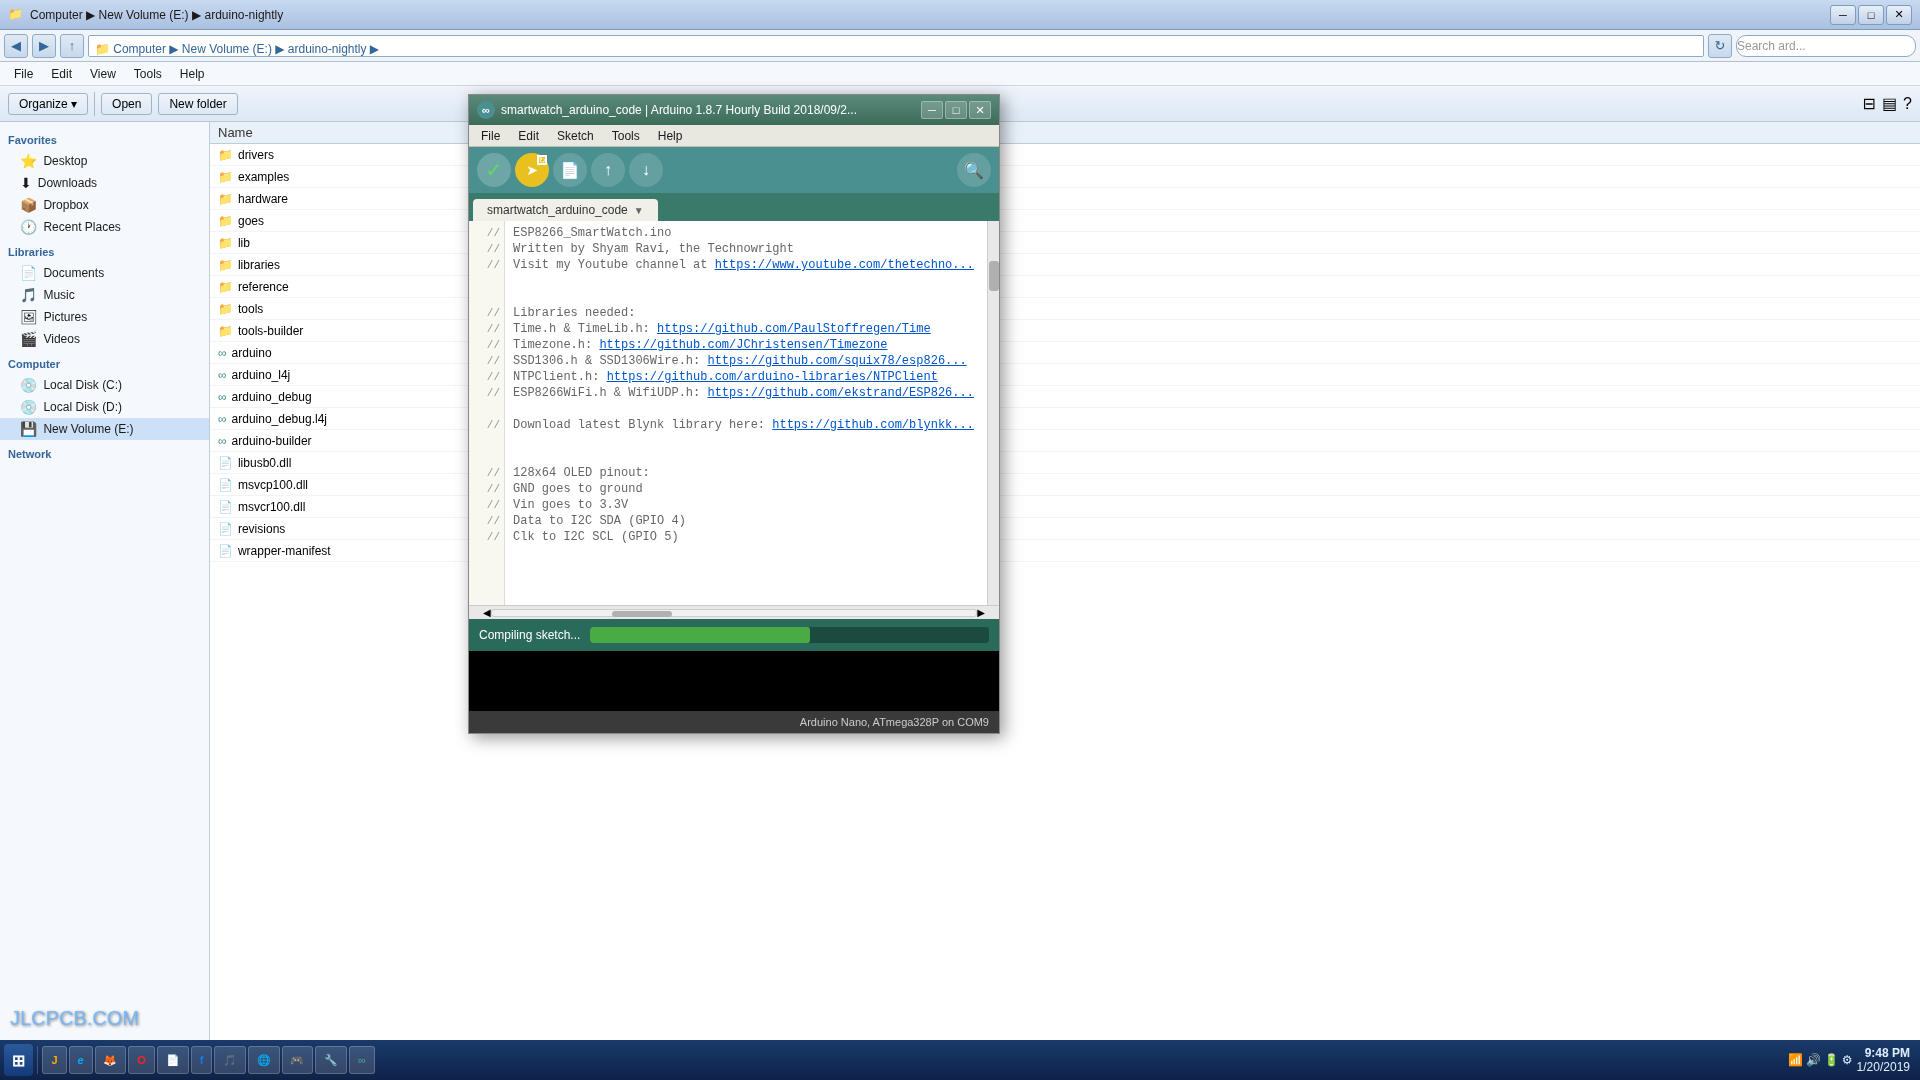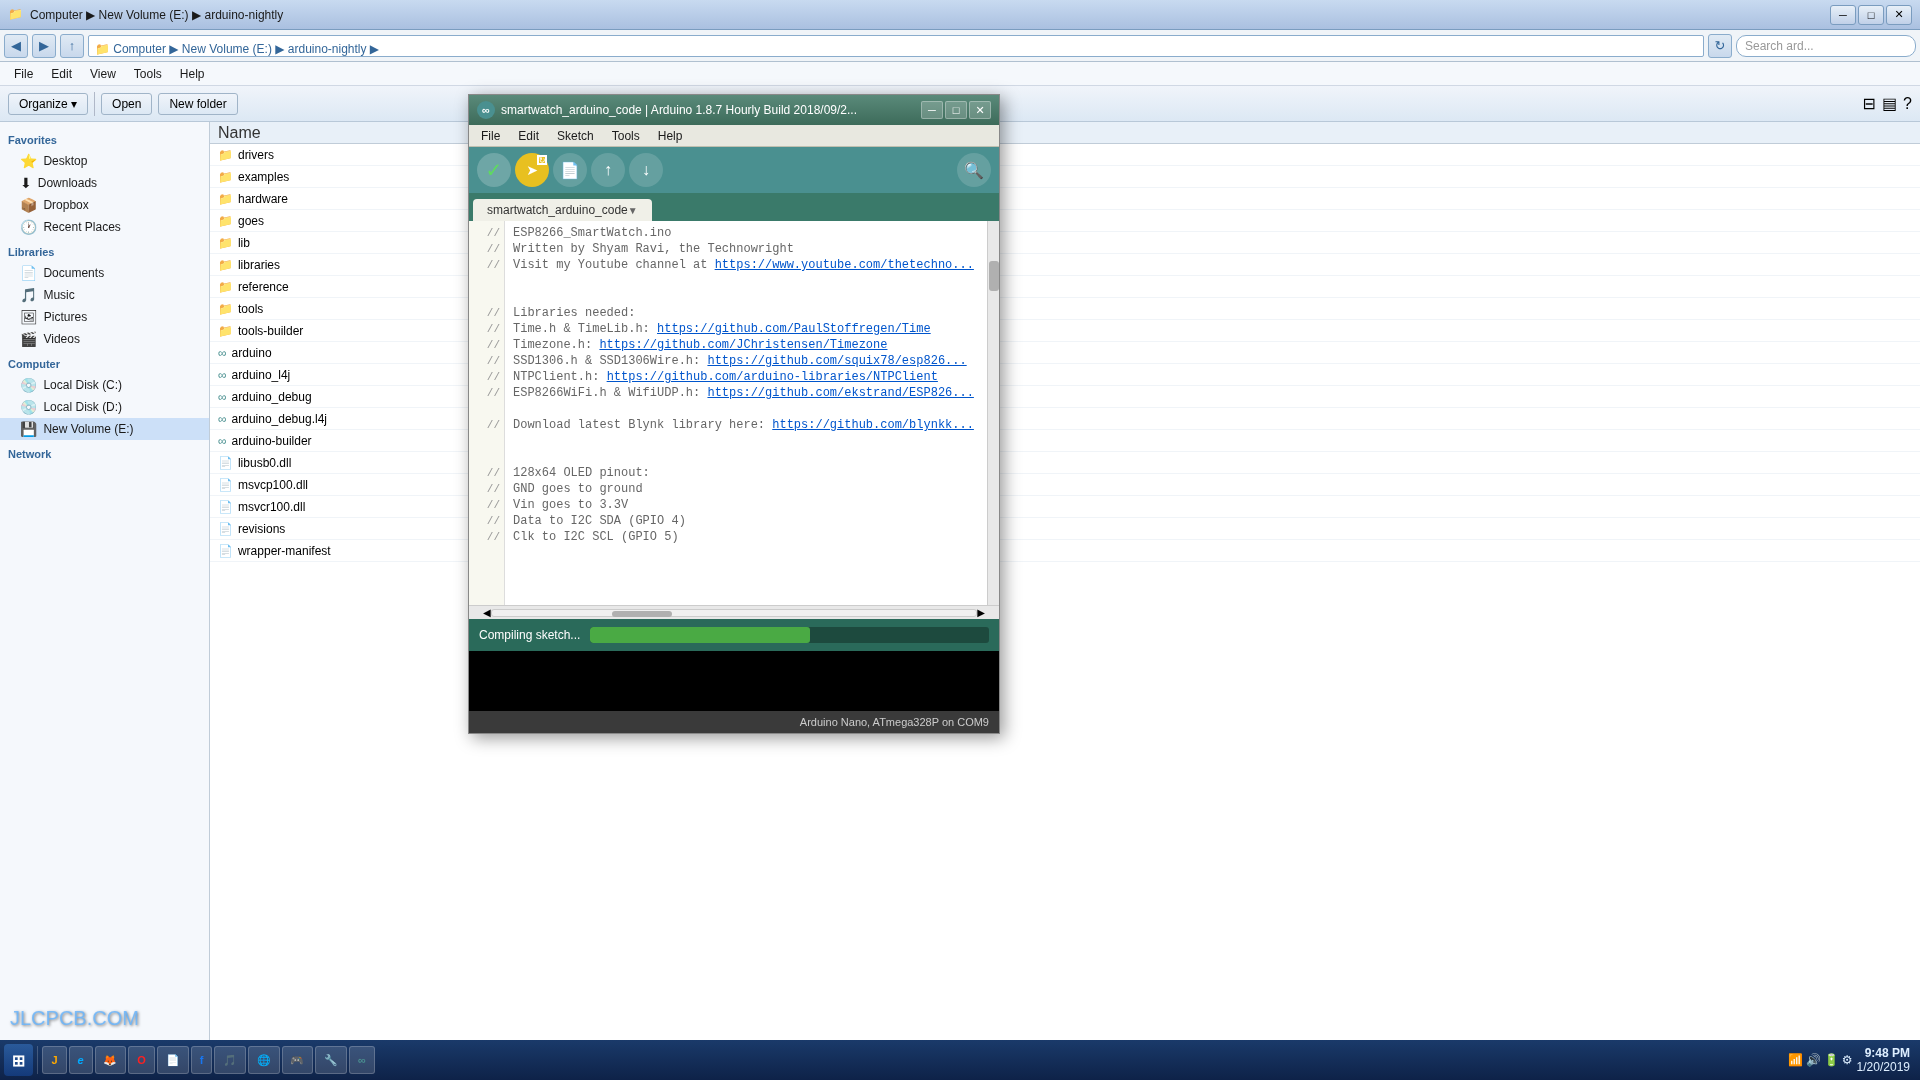--- a/index.html
+++ b/index.html
@@ -84,21 +84,21 @@
       display: flex;
       align-items: flex-end;
       font-size: 12px;
       color: #333;
     }
     .search-box {
       width: 180px;
       height: 22px;
       border: 1px solid #8aaccc;
       border-radius: 10px;
-      padding: 0 8px;
+      padding: 0 0;
       font-size: 12px;
       color: #999;
       background: #fff;
       display: flex;
       align-items: center;
     }
 
     
     .menu-bar {
       background: #f5f8fc;
@@ -180,21 +180,21 @@
       overflow-y: auto;
       background: #fff;
     }
     .file-list-header {
       display: flex;
       background: #e8f0f8;
       border-bottom: 1px solid #c0ccd8;
       height: 22px;
       align-items: center;
     }
-    .col-name { width: 300px; padding-left: 8px; font-size: 16px; color: #333; }
+    .col-name { width: 300px; padding-left: 8px; font-size: 13px; color: #333; }
     .col-date { width: 160px; font-size: 11px; color: #333; }
     .file-row {
       display: flex;
       align-items: center;
       height: 22px;
       border-bottom: 1px solid #f0f4f8;
       cursor: pointer;
     }
     .file-row .name-cell {
       width: 300px;
@@ -375,21 +375,21 @@
       align-items: flex-end;
       padding: 0 4px;
     }
     .ard-tab {
       background: #f0f0e8;
       border-radius: 4px 4px 0 0;
       padding: 4px 14px;
       font-size: 12px;
       color: #333;
       cursor: pointer;
-      display: flex; align-items: center; 
+      display: flex; align-items: center; gap: 6px;
     }
     .ard-tab-dropdown { font-size: 10px; color: #666; }
 
     
     .arduino-editor {
       flex: 1;
       background: #fff;
       overflow: hidden;
       position: relative;
       display: flex;

